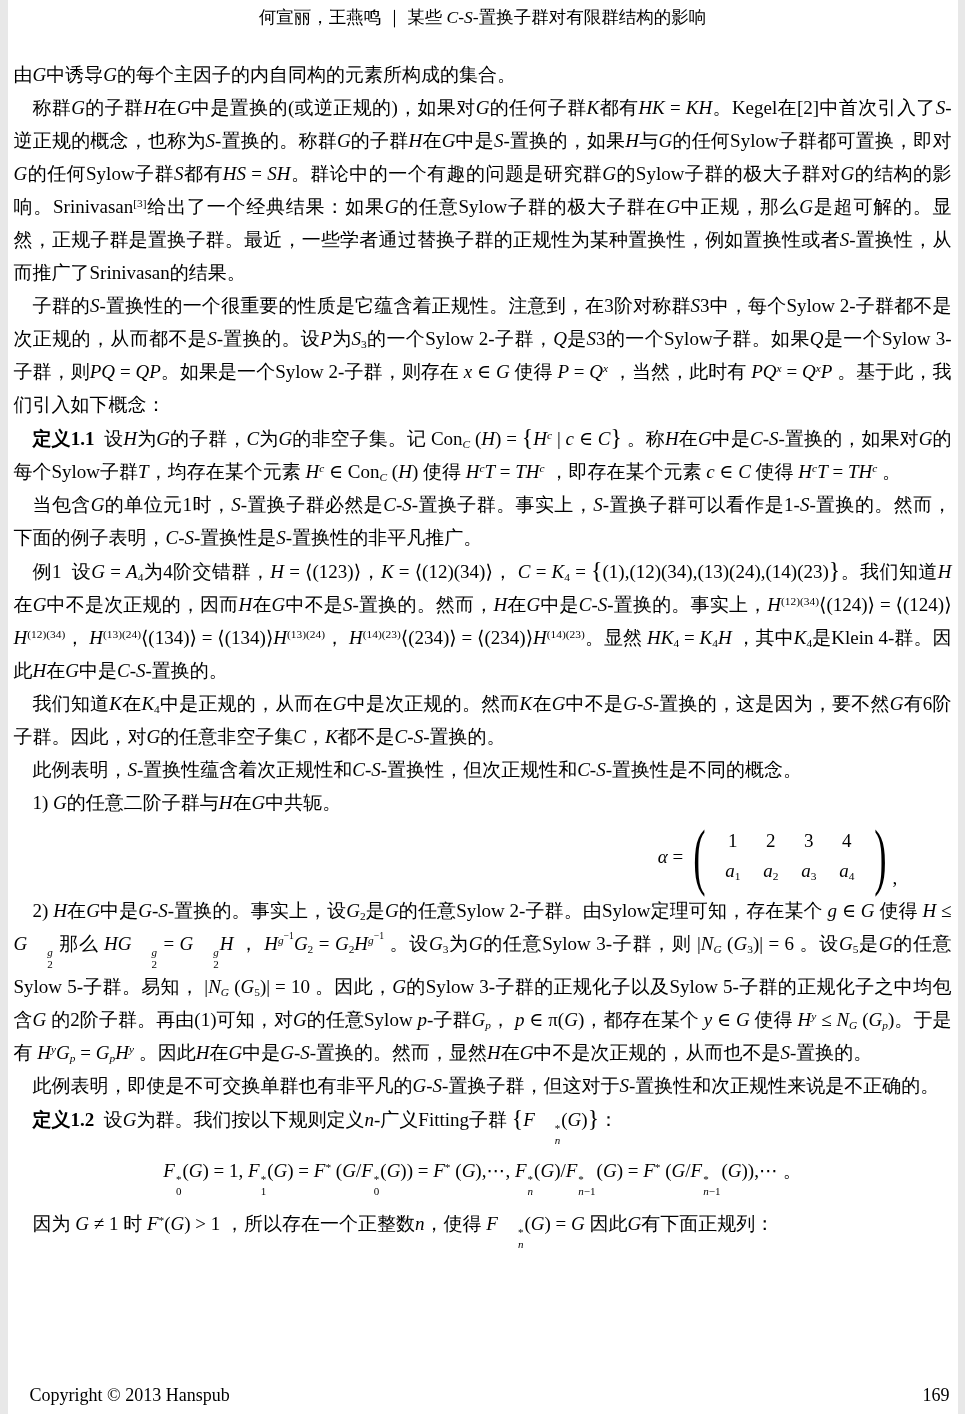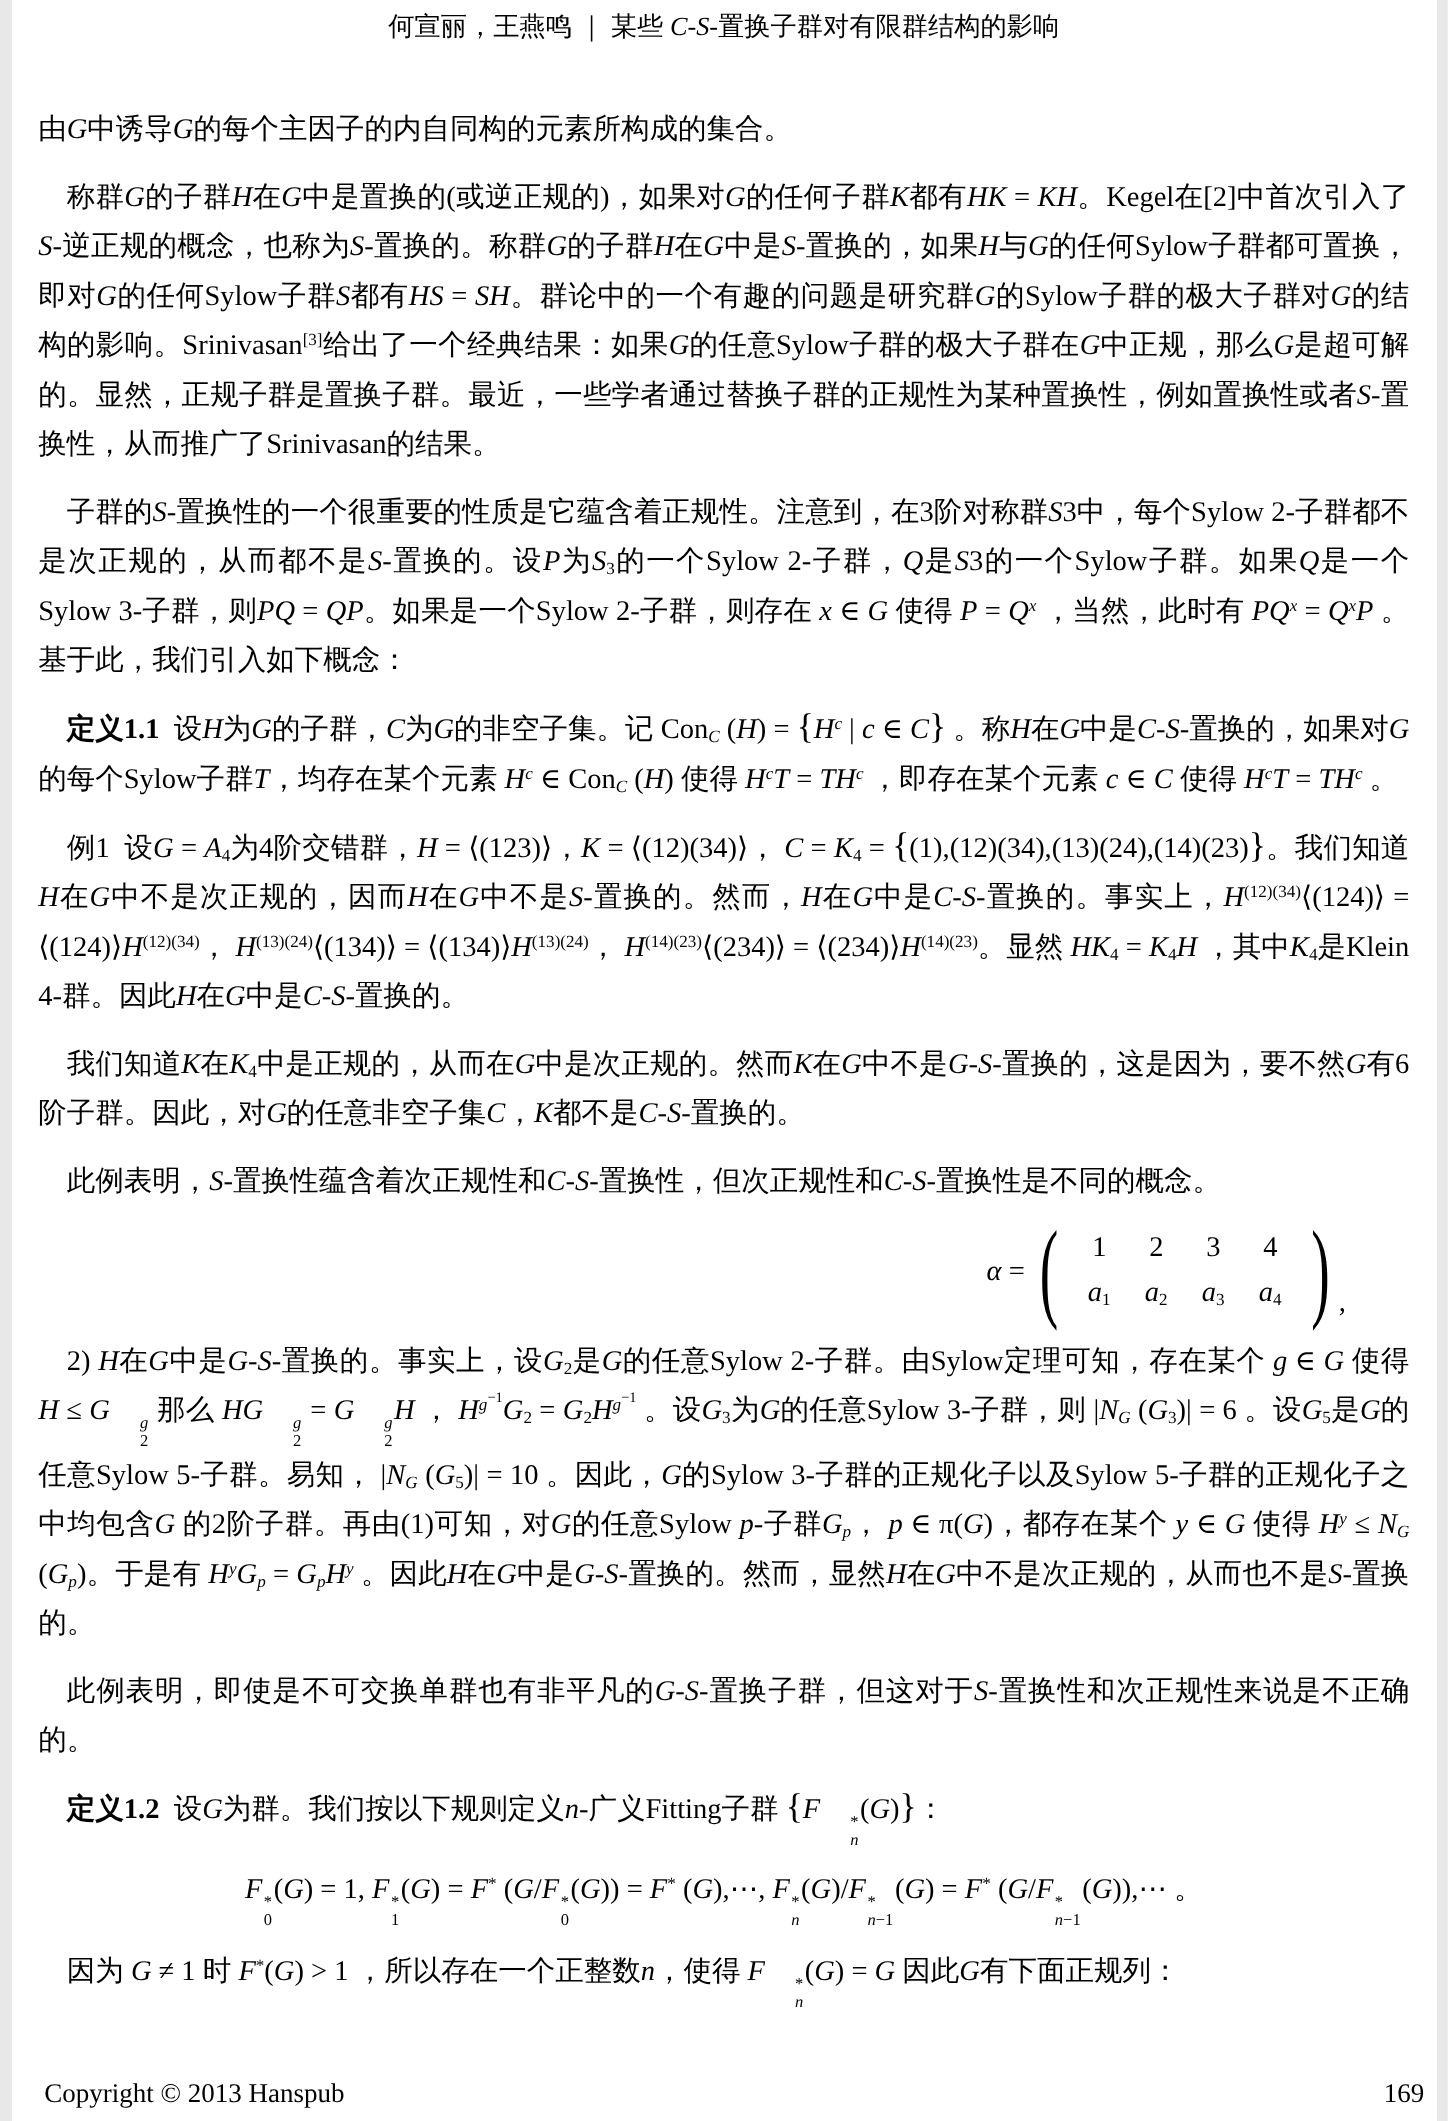--- a/index.html
+++ b/index.html
@@ -18,21 +18,21 @@
     font-size:17.5px;
     line-height:22px;
   }
   .content{
     padding:30px 6px 0 6px;
     font-size:19px;
     line-height:33px;
     text-align:justify;
     text-justify:inter-ideograph;
   }
-  .content p{margin:12px;text-indent:1em;}
+  .content p{margin:0;text-indent:1em;}
   .content p.noindent{text-indent:0;}
   sup{font-size:0.60em;vertical-align:0.5em;line-height:0;}
   sub{font-size:0.60em;vertical-align:-0.25em;line-height:0;}
   sup .sup2{font-size:0.85em;vertical-align:0.55em;}
   
   .ss{
     display:inline-flex;flex-direction:column;align-items:flex-start;
     font-size:0.58em;line-height:1.05;vertical-align:-0.55em;
     margin:0 1px;
   }
@@ -72,23 +72,25 @@
 
 <div class="page">
 
   <div class="running-header">何宣丽，王燕鸣 ｜ 某些 <i>C</i>-<i>S</i>-置换子群对有限群结构的影响</div>
 
   <div class="content">
     <p class="noindent">由<i>G</i>中诱导<i>G</i>的每个主因子的内自同构的元素所构成的集合。</p>
     <p>称群<i>G</i>的子群<i>H</i>在<i>G</i>中是置换的(或逆正规的)，如果对<i>G</i>的任何子群<i>K</i>都有<i>HK</i> = <i>KH</i>。Kegel在[2]中首次引入了<i>S</i>-逆正规的概念，也称为<i>S</i>-置换的。称群<i>G</i>的子群<i>H</i>在<i>G</i>中是<i>S</i>-置换的，如果<i>H</i>与<i>G</i>的任何Sylow子群都可置换，即对<i>G</i>的任何Sylow子群<i>S</i>都有<i>HS</i> = <i>SH</i>。群论中的一个有趣的问题是研究群<i>G</i>的Sylow子群的极大子群对<i>G</i>的结构的影响。Srinivasan<sup>[3]</sup>给出了一个经典结果：如果<i>G</i>的任意Sylow子群的极大子群在<i>G</i>中正规，那么<i>G</i>是超可解的。显然，正规子群是置换子群。最近，一些学者通过替换子群的正规性为某种置换性，例如置换性或者<i>S</i>-置换性，从而推广了Srinivasan的结果。</p>
     <p>子群的<i>S</i>-置换性的一个很重要的性质是它蕴含着正规性。注意到，在3阶对称群<i>S</i>3中，每个Sylow 2-子群都不是次正规的，从而都不是<i>S</i>-置换的。设<i>P</i>为<i>S</i><sub>3</sub>的一个Sylow 2-子群，<i>Q</i>是<i>S</i>3的一个Sylow子群。如果<i>Q</i>是一个Sylow 3-子群，则<i>PQ</i> = <i>QP</i>。如果是一个Sylow 2-子群，则存在 <i>x</i> ∈ <i>G</i> 使得 <i>P</i> = <i>Q</i><sup><i>x</i></sup> ，当然，此时有 <i>PQ</i><sup><i>x</i></sup> = <i>Q</i><sup><i>x</i></sup><i>P</i> 。基于此，我们引入如下概念：</p>
     <p><b>定义1.1</b>&nbsp; 设<i>H</i>为<i>G</i>的子群，<i>C</i>为<i>G</i>的非空子集。记 Con<sub><i>C</i></sub> (<i>H</i>) = <span class="lb">{</span><i>H</i><sup><i>c</i></sup> | <i>c</i> ∈ <i>C</i><span class="lb">}</span> 。称<i>H</i>在<i>G</i>中是<i>C</i>-<i>S</i>-置换的，如果对<i>G</i>的每个Sylow子群<i>T</i>，均存在某个元素 <i>H</i><sup><i>c</i></sup> ∈ Con<sub><i>C</i></sub> (<i>H</i>) 使得 <i>H</i><sup><i>c</i></sup><i>T</i> = <i>TH</i><sup><i>c</i></sup> ，即存在某个元素 <i>c</i> ∈ <i>C</i> 使得 <i>H</i><sup><i>c</i></sup><i>T</i> = <i>TH</i><sup><i>c</i></sup> 。</p>
+    <p>当包含<i>G</i>的单位元1时，<i>S</i>-置换子群必然是<i>C</i>-<i>S</i>-置换子群。事实上，<i>S</i>-置换子群可以看作是1-<i>S</i>-置换的。然而，下面的例子表明，<i>C</i>-<i>S</i>-置换性是<i>S</i>-置换性的非平凡推广。</p>
     <p>例1&nbsp; 设<i>G</i> = <i>A</i><sub>4</sub>为4阶交错群，<i>H</i> = ⟨(123)⟩，<i>K</i> = ⟨(12)(34)⟩， <i>C</i> = <i>K</i><sub>4</sub> = <span class="lb">{</span>(1),(12)(34),(13)(24),(14)(23)<span class="lb">}</span>。我们知道<i>H</i>在<i>G</i>中不是次正规的，因而<i>H</i>在<i>G</i>中不是<i>S</i>-置换的。然而，<i>H</i>在<i>G</i>中是<i>C</i>-<i>S</i>-置换的。事实上，<i>H</i><sup>(12)(34)</sup>⟨(124)⟩ = ⟨(124)⟩<i>H</i><sup>(12)(34)</sup>， <i>H</i><sup>(13)(24)</sup>⟨(134)⟩ = ⟨(134)⟩<i>H</i><sup>(13)(24)</sup>， <i>H</i><sup>(14)(23)</sup>⟨(234)⟩ = ⟨(234)⟩<i>H</i><sup>(14)(23)</sup>。显然 <i>HK</i><sub>4</sub> = <i>K</i><sub>4</sub><i>H</i> ，其中<i>K</i><sub>4</sub>是Klein 4-群。因此<i>H</i>在<i>G</i>中是<i>C</i>-<i>S</i>-置换的。</p>
     <p>我们知道<i>K</i>在<i>K</i><sub>4</sub>中是正规的，从而在<i>G</i>中是次正规的。然而<i>K</i>在<i>G</i>中不是<i>G</i>-<i>S</i>-置换的，这是因为，要不然<i>G</i>有6阶子群。因此，对<i>G</i>的任意非空子集<i>C</i>，<i>K</i>都不是<i>C</i>-<i>S</i>-置换的。</p>
     <p>此例表明，<i>S</i>-置换性蕴含着次正规性和<i>C</i>-<i>S</i>-置换性，但次正规性和<i>C</i>-<i>S</i>-置换性是不同的概念。</p>
+    <p>1) <i>G</i>的任意二阶子群与<i>H</i>在<i>G</i>中共轭。</p>
 
     <div class="equation eq-alpha">
       <span class="inner">
         <span class="eq-label"><i>α</i> =</span>
         <span class="bigparen">(</span>
         <span class="matrix">
           <span class="mrow">
             <span class="mcell">1</span>
             <span class="mcell">2</span>
             <span class="mcell">3</span>

